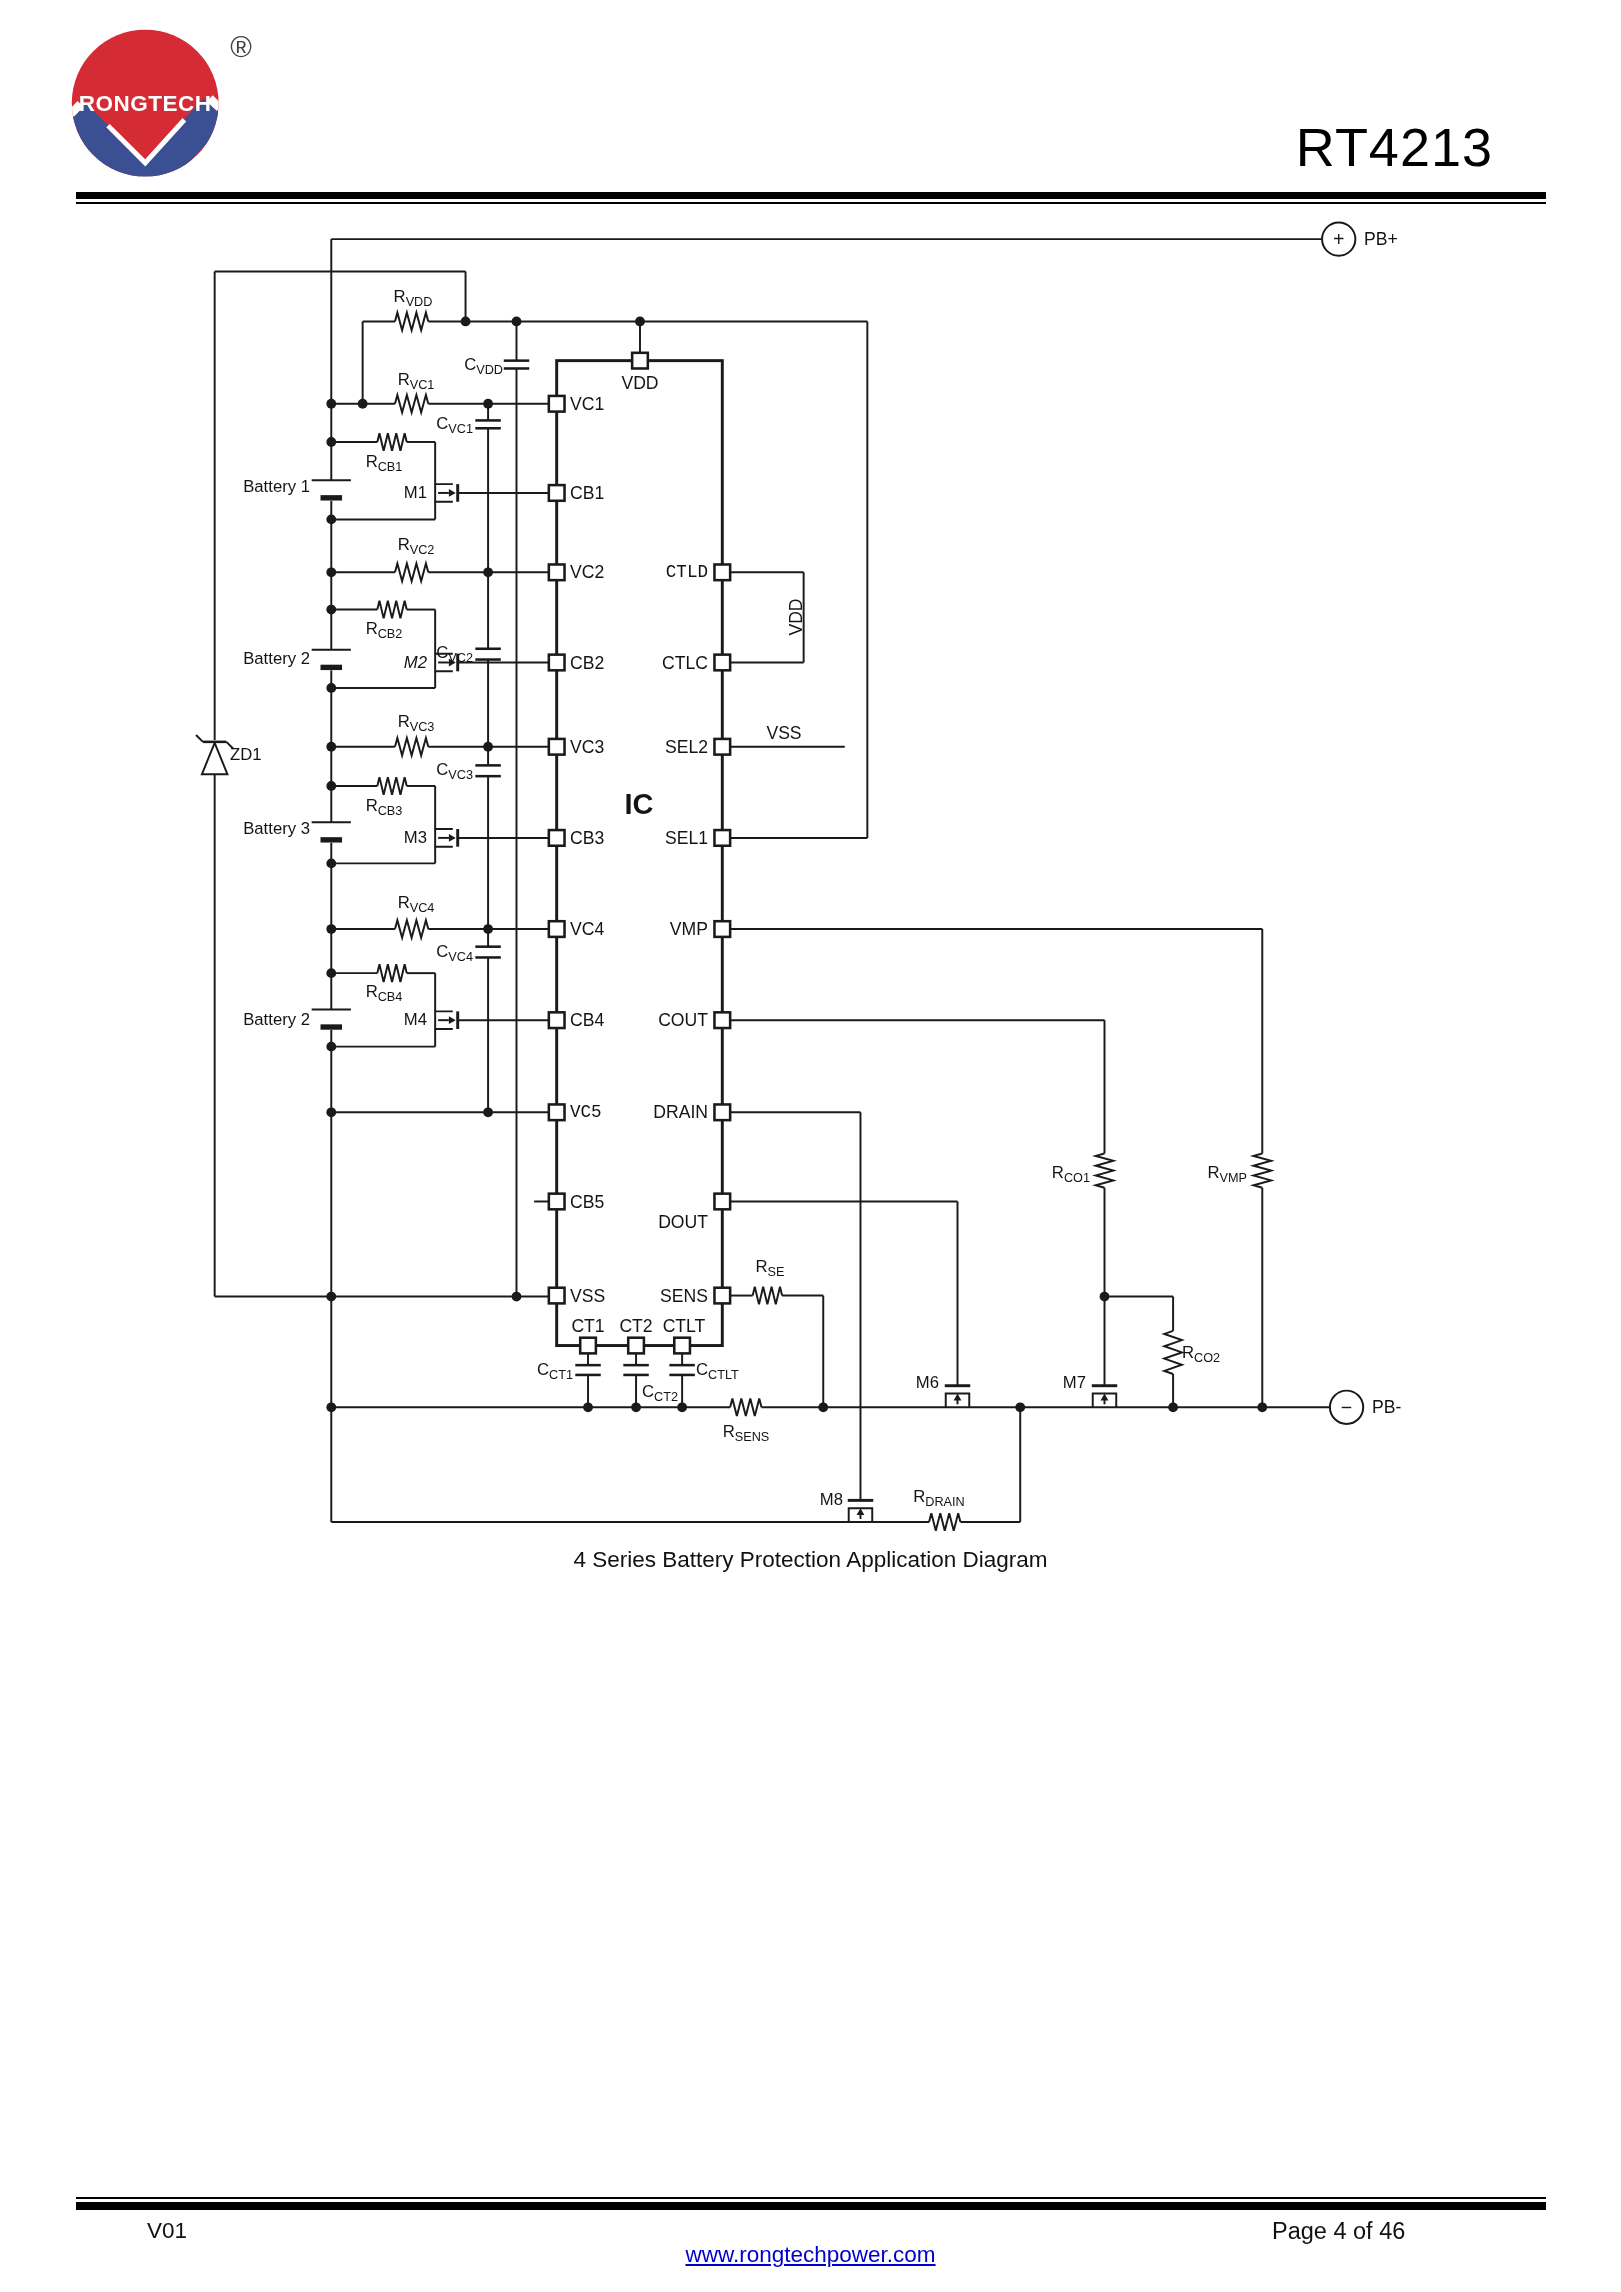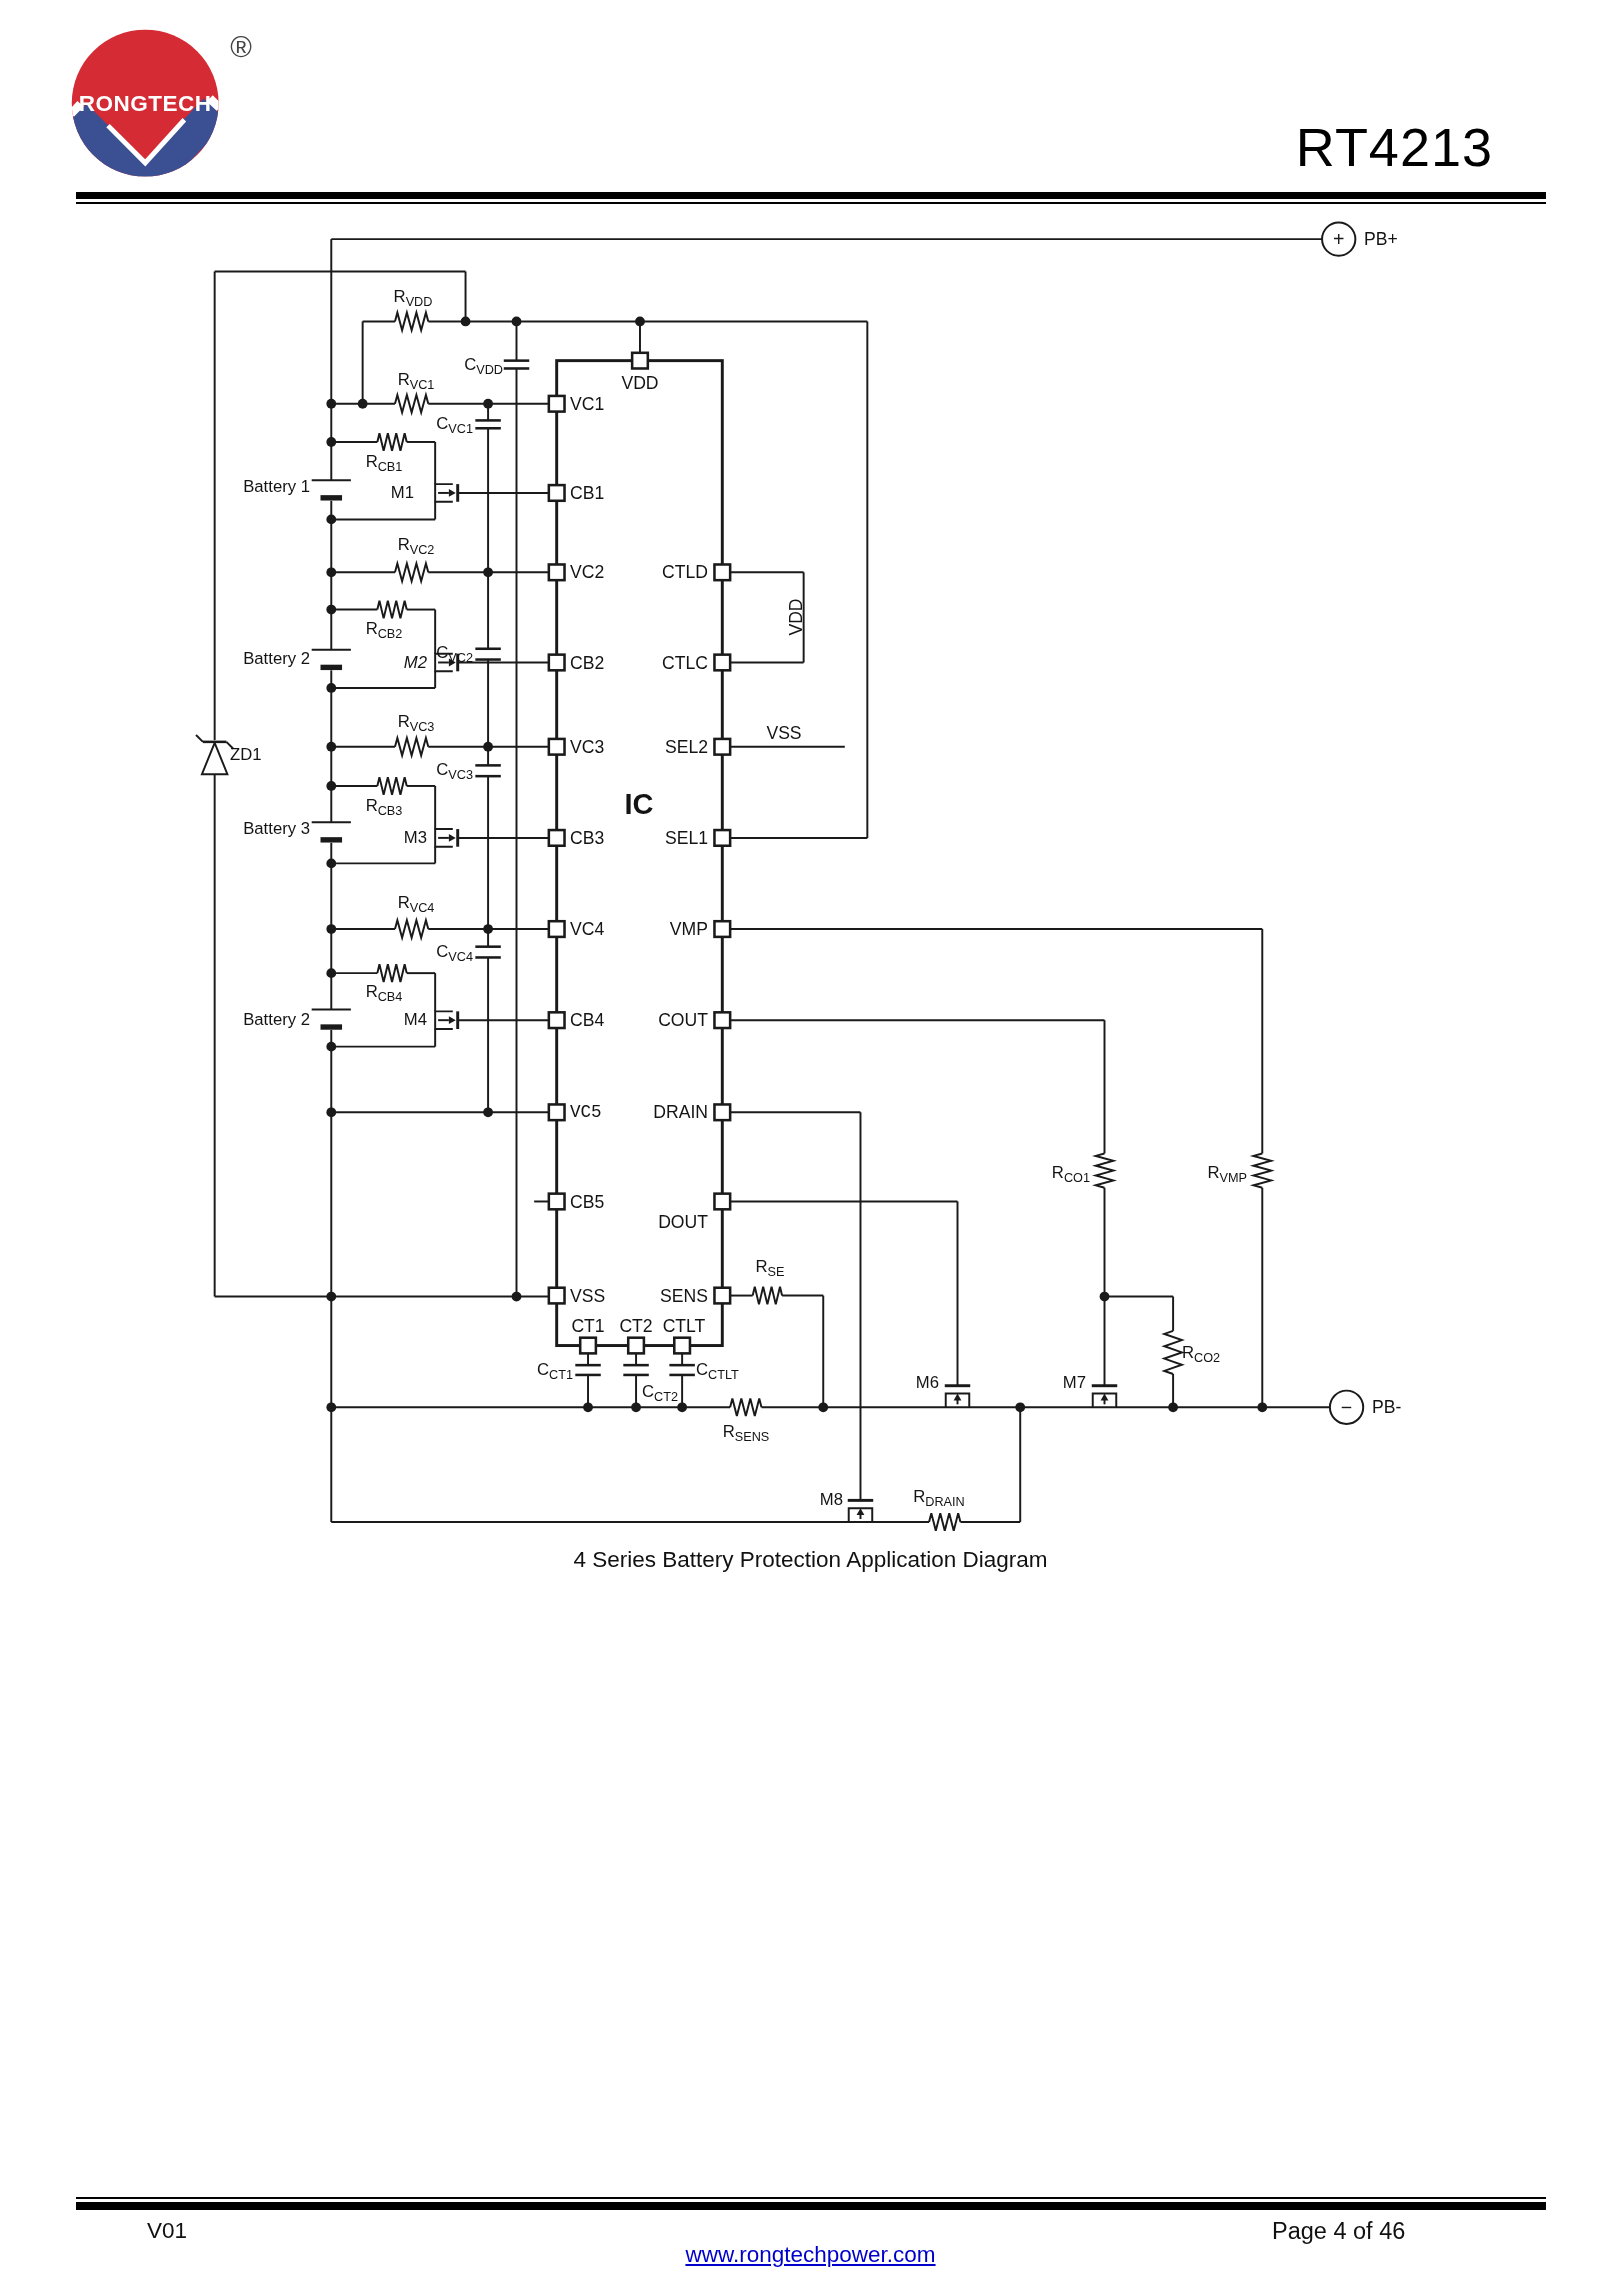--- a/index.html
+++ b/index.html
@@ -356,21 +356,21 @@
         <text x="1374" y="1443" text-anchor="middle" font-size="20" fill="#1a1a1a">−</text>
       </g>
     </svg>
 
   <div id="labels">
       <div class="label lbl al-c" style="left: 413px; top: 297px;"><span>R</span><sub class="s">VDD</sub></div>
       <div class="label lbl al-r" style="left: 503px; top: 365px;"><span>C</span><sub class="s">VDD</sub></div>
       <div class="label lbl al-c" style="left: 416px; top: 380px;"><span>R</span><sub class="s">VC1</sub></div>
       <div class="label lbl al-r" style="left: 473px; top: 424px; text-align: center;"><span>C</span><sub class="s">VC1</sub></div>
       <div class="label lbl al-c" style="left: 384px; top: 462px;"><span>R</span><sub class="s">CB1</sub></div>
-      <div class="label lbl al-r" style="left: 414px; top: 493px;"><span>M1</span><sub class="s"></sub></div>
+      <div class="label lbl al-r" style="left: 427px; top: 493px;"><span>M1</span><sub class="s"></sub></div>
       <div class="label lbl al-r" style="left: 310px; top: 487px;"><span>Battery 1</span><sub class="s"></sub></div>
       <div class="label lbl al-c" style="left: 416px; top: 545px;"><span>R</span><sub class="s">VC2</sub></div>
       <div class="label lbl al-r" style="left: 473px; top: 653px;"><span>C</span><sub class="s">VC2</sub></div>
       <div class="label lbl al-c" style="left: 384px; top: 629px;"><span>R</span><sub class="s">CB2</sub></div>
       <div class="label lbl al-r" style="left: 427px; top: 663px; font-style: italic;"><span>M2</span><sub class="s"></sub></div>
       <div class="label lbl al-r" style="left: 310px; top: 659px;"><span>Battery 2</span><sub class="s"></sub></div>
       <div class="label lbl al-l" style="left: 230px; top: 755px;"><span>ZD1</span><sub class="s"></sub></div>
       <div class="label lbl al-c" style="left: 416px; top: 722px;"><span>R</span><sub class="s">VC3</sub></div>
       <div class="label lbl al-r" style="left: 473px; top: 770px;"><span>C</span><sub class="s">VC3</sub></div>
       <div class="label lbl al-c" style="left: 384px; top: 806px;"><span>R</span><sub class="s">CB3</sub></div>
@@ -403,21 +403,21 @@
       <div class="label pin al-l" style="left: 570px; top: 493px;"><span>CB1</span></div>
       <div class="label pin al-l" style="left: 570px; top: 572px;"><span>VC2</span></div>
       <div class="label pin al-l" style="left: 570px; top: 663px;"><span>CB2</span></div>
       <div class="label pin al-l" style="left: 570px; top: 747px;"><span>VC3</span></div>
       <div class="label pin al-l" style="left: 570px; top: 838px;"><span>CB3</span></div>
       <div class="label pin al-l" style="left: 570px; top: 929px;"><span>VC4</span></div>
       <div class="label pin al-l" style="left: 570px; top: 1020px;"><span>CB4</span></div>
       <div class="label pin al-l" style="left: 570px; top: 1112px; font-family: Liberation Mono, monospace;"><span>VC5</span></div>
       <div class="label pin al-l" style="left: 570px; top: 1202px;"><span>CB5</span></div>
       <div class="label pin al-l" style="left: 570px; top: 1296px;"><span>VSS</span></div>
-      <div class="label pin al-r" style="left: 708px; top: 572px;"><span>CTLD</span></div>
+      <div class="label pin al-r" style="left: 708px; top: 572px; font-family: Liberation Mono, monospace;"><span>CTLD</span></div>
       <div class="label pin al-r" style="left: 708px; top: 663px;"><span>CTLC</span></div>
       <div class="label pin al-r" style="left: 708px; top: 747px;"><span>SEL2</span></div>
       <div class="label pin al-r" style="left: 708px; top: 838px;"><span>SEL1</span></div>
       <div class="label pin al-r" style="left: 708px; top: 929px;"><span>VMP</span></div>
       <div class="label pin al-r" style="left: 708px; top: 1020px;"><span>COUT</span></div>
       <div class="label pin al-r" style="left: 708px; top: 1112px;"><span>DRAIN</span></div>
       <div class="label pin al-r" style="left: 708px; top: 1202px; margin-top: 20px;"><span>DOUT</span></div>
       <div class="label pin al-r" style="left: 708px; top: 1296px;"><span>SENS</span></div>
       <div class="label pin al-c" style="left: 588px; top: 1326px;"><span>CT1</span></div>
       <div class="label pin al-c" style="left: 636px; top: 1326px;"><span>CT2</span></div>

